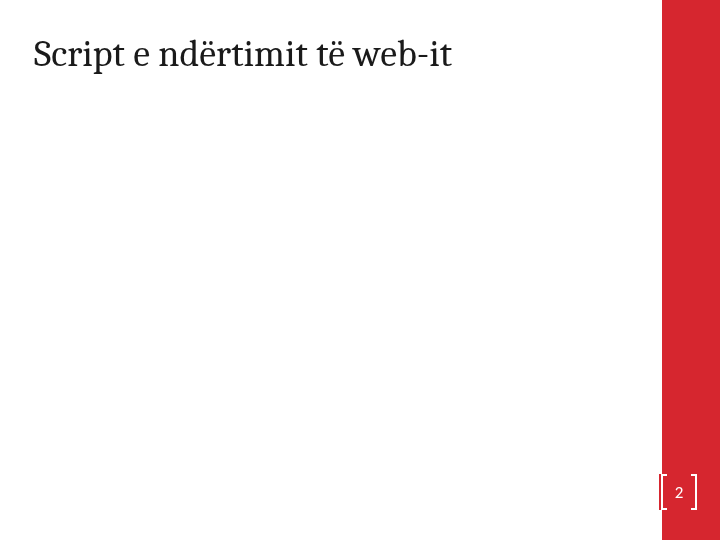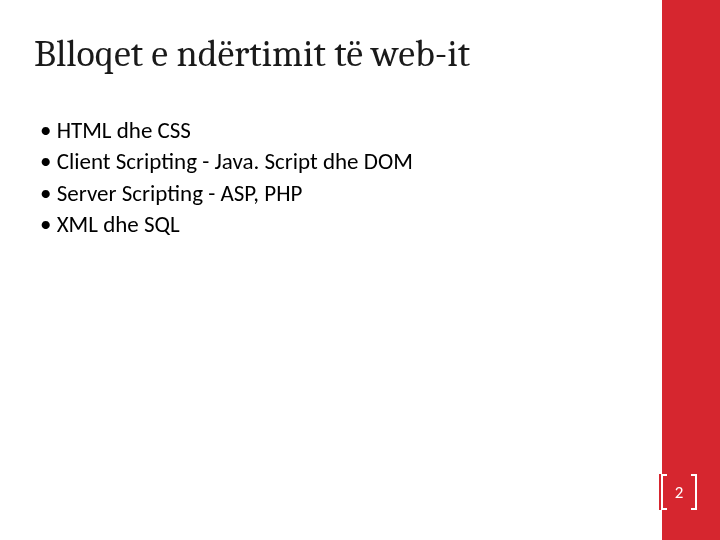--- a/index.html
+++ b/index.html
@@ -77,26 +77,20 @@
     font-weight: 400;
     z-index: 2;
   }
 </style>
 </head>
 <body>
 
 <div class="right-band"></div>
 
 <div class="content">
-  <h1 class="title">Blloqet e ndërtimit të web-it</h1>
-  <ul class="bullets">
-    <li>HTML dhe CSS</li>
-    <li>Client Scripting - Java. Script dhe DOM</li>
-    <li>Server Scripting - ASP, PHP</li>
-    <li>XML dhe SQL</li>
-  </ul>
+  <h1 class="title">Script e ndërtimit të web-it</h1>
 </div>
 
 <div class="page-badge">
   <span class="page-badge-bracket left"></span>
   <span class="page-number">2</span>
   <span class="page-badge-bracket right"></span>
 </div>
 
 </body></html>

